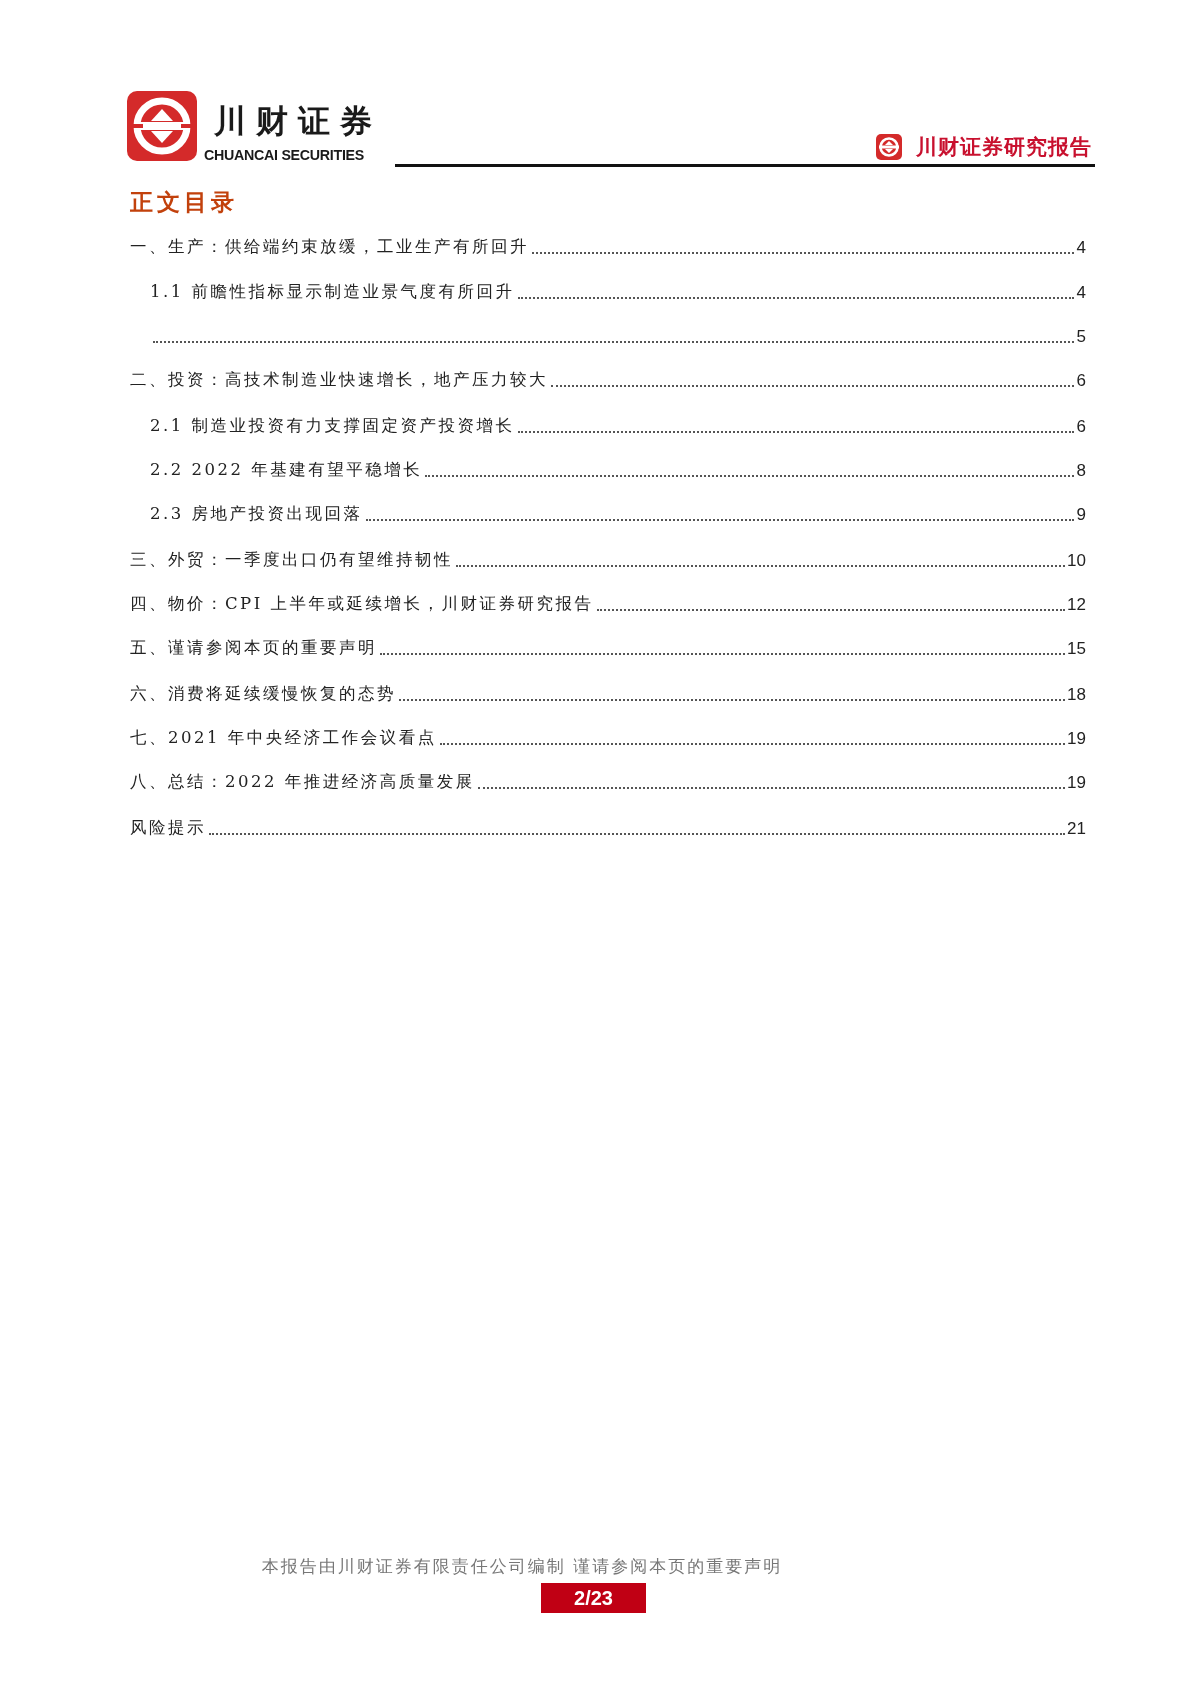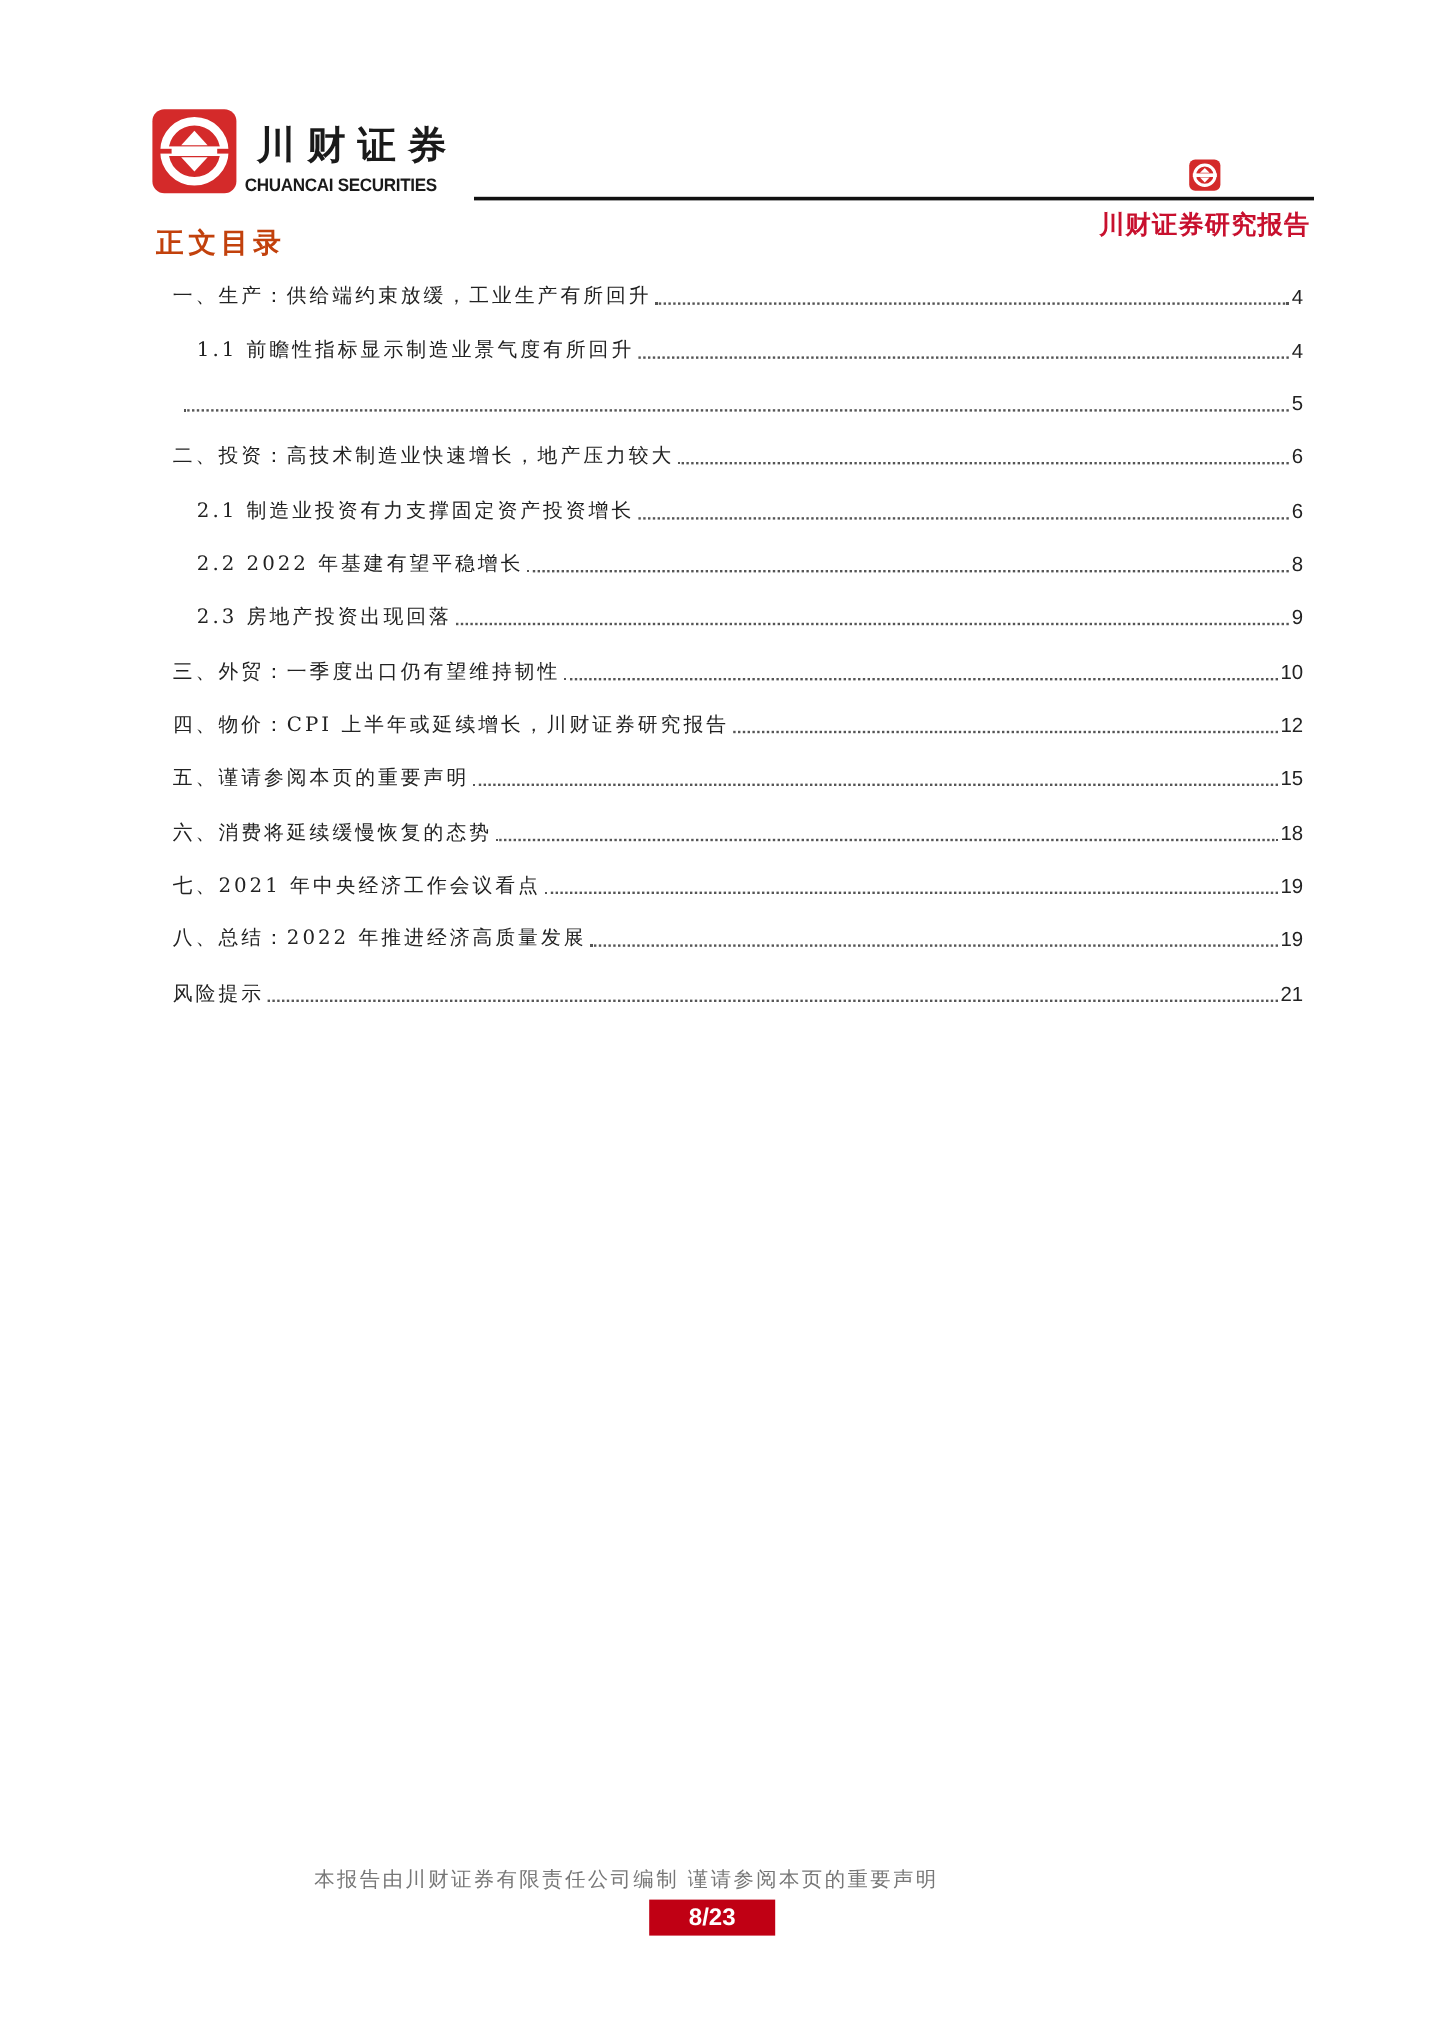--- a/index.html
+++ b/index.html
@@ -6,29 +6,29 @@
   body { width:1200px; height:1698px; position:relative; overflow:hidden;
          font-family:"DejaVu Serif", serif; color:#222; }
   .logo-box { position:absolute; left:127px; top:91px; width:70px; height:70px;
               background:#d42a2a; border-radius:10px; }
   .logo-box svg { position:absolute; left:0; top:0; }
   .logo-cn { position:absolute; left:214px; top:100px; font-family:Liberation Sans, sans-serif;
              font-size:32px; letter-spacing:10px; color:#1a1a1a; font-weight:bold; }
   .logo-en { position:absolute; left:204px; top:146px; font-family:"Liberation Sans", sans-serif;
              font-size:15px; font-weight:bold; color:#1a1a1a; letter-spacing:-0.3px; transform:scaleX(0.95); transform-origin:left; }
   .header-rule { position:absolute; left:395px; top:164px; width:700px; height:3px; background:#111; }
-  .header-right { position:absolute; right:108px; top:133px; display:flex; align-items:center; gap:14px;flex-direction:column; }
+  .header-right { position:absolute; right:108px; top:133px; display:flex; align-items:center; gap:14px; }
   .mini-logo { width:26px; height:26px; background:#d42a2a; border-radius:5px; position:relative; }
   .header-title { font-family:"DejaVu Serif", serif; font-weight:bold; font-size:21px; color:#c8102e; letter-spacing:1px; }
   .toc-title { position:absolute; left:130px; top:187px; font-size:23px; font-weight:bold; color:#c2410c; letter-spacing:4px; }
   .toc { position:absolute; left:130px; top:0; width:956px; }
   .toc-row { position:absolute; left:0; width:956px; height:24px; display:flex; align-items:flex-end;
              font-size:16.5px; color:#222; }
   .toc-row.sub { left:20px; width:936px; }
-  .toc-label { white-space:nowrap; letter-spacing:2.5px;margin-left:14px; }
+  .toc-label { white-space:nowrap; letter-spacing:2.5px; }
   .toc-dots { flex:1; margin:0 2px 4px 3px; border-bottom:2px dotted #555; height:0; }
   .toc-page { font-family:"Liberation Sans", sans-serif; font-size:17px; color:#222; min-width:10px; text-align:right; }
   .footer-note { position:absolute; left:0; width:1044px; top:1555px; text-align:center;
                  font-size:17px; color:#777; letter-spacing:2px; }
   .page-badge { position:absolute; left:541px; top:1583px; width:105px; height:30px; background:#c00014;
                 color:#fff; font-family:"Liberation Sans", sans-serif; font-weight:bold; font-size:20px;
                 display:flex; align-items:center; justify-content:center; }
 </style>
 </head>
 <body>
@@ -127,13 +127,13 @@
     <span class="toc-page">19</span>
   </div>
   <div class="toc-row" style="top:815px">
     <span class="toc-label">风险提示</span>
     <span class="toc-dots"></span>
     <span class="toc-page">21</span>
   </div>
 </div>
 
 <div class="footer-note">本报告由川财证券有限责任公司编制 谨请参阅本页的重要声明</div>
-<div class="page-badge">8/23</div>
+<div class="page-badge">2/23</div>
 
 </body></html>

